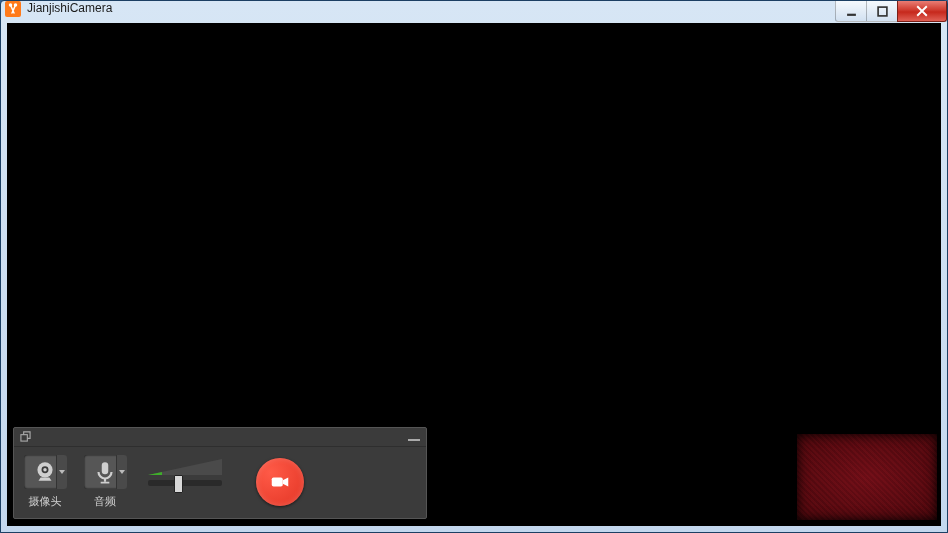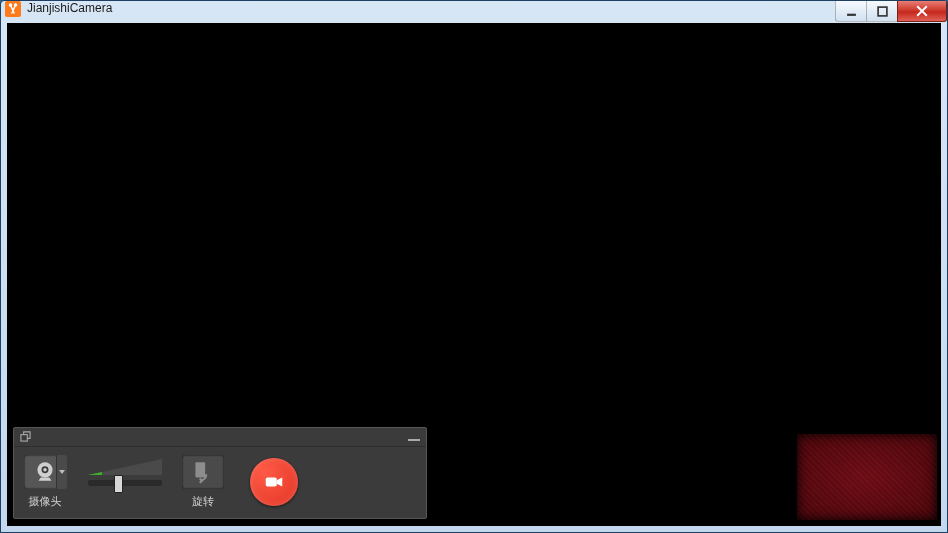--- a/index.html
+++ b/index.html
@@ -256,45 +256,47 @@
               <circle cx="12" cy="10" r="7" fill="currentColor"></circle>
               <circle cx="12" cy="10" r="3.2" fill="#3b3b3b"></circle>
               <circle cx="12" cy="10" r="1.6" fill="currentColor"></circle>
               <path d="M6 20 h12 l-2 -3 h-8 z" fill="currentColor"></path>
             </svg>
             <div class="chev"></div>
           </div>
           <span class="lbl">摄像头</span>
         </div>
 
+        <div class="ctrl audio">
+          <div class="iconbox">
+            <svg viewBox="0 0 24 24">
+              <rect x="9" y="3" width="6" height="11" rx="3" fill="currentColor"></rect>
+              <path d="M6 12 a6 6 0 0 0 12 0" fill="none" stroke="currentColor" stroke-width="2"></path>
+              <rect x="11" y="18" width="2" height="3" fill="currentColor"></rect>
+              <rect x="8" y="21" width="8" height="1.6" fill="currentColor"></rect>
+            </svg>
+            <div class="chev"></div>
+          </div>
+          <span class="lbl">音频</span>
+        </div>
 
         <div class="volume-block">
           <div class="vol-wedge">
             <svg viewBox="0 0 74 18" preserveAspectRatio="none">
               <polygon points="0,17 74,17 74,1" fill="#4a4a4a"></polygon>
               <polygon points="0,17 14,17 14,14" fill="#3fae2a"></polygon>
             </svg>
           </div>
           <div class="vol-track">
             <div class="vol-thumb"></div>
           </div>
           <span class="lbl" style="height:14px;margin-top:5px;"></span>
         </div>
 
 
-        <div class="ctrl rotate">
-          <div class="iconbox">
-            <svg viewBox="0 0 24 24" fill="currentColor">
-              <rect x="5" y="3" width="9" height="14" rx="1"></rect>
-              <path d="M15 14 a6 6 0 0 1 -5 6" fill="none" stroke="currentColor" stroke-width="2"></path>
-              <path d="M9 22 l2 -2 l-2 -2" fill="none" stroke="currentColor" stroke-width="2"></path>
-            </svg>
-          </div>
-          <span class="lbl">旋转</span>
-        </div>
 
         <div class="record-btn">
           <svg viewBox="0 0 24 24" fill="currentColor">
             <rect x="3" y="7" width="12" height="10" rx="2"></rect>
             <path d="M15 10 l6 -3 v10 l-6 -3 z"></path>
           </svg>
         </div>
 
       </div>
     </div>

